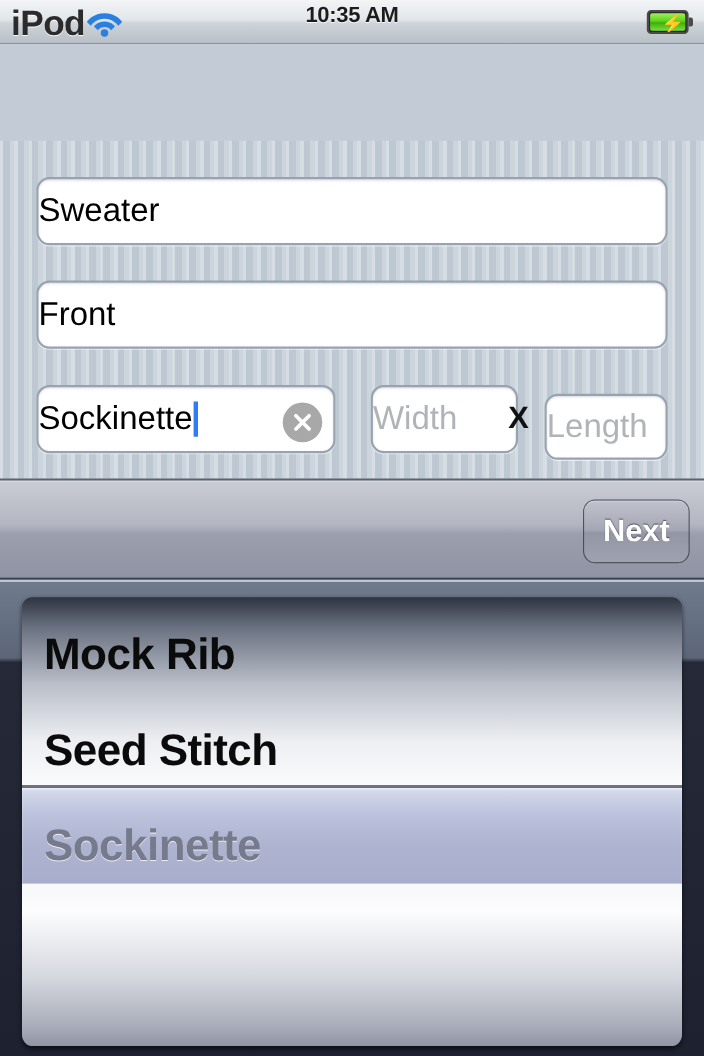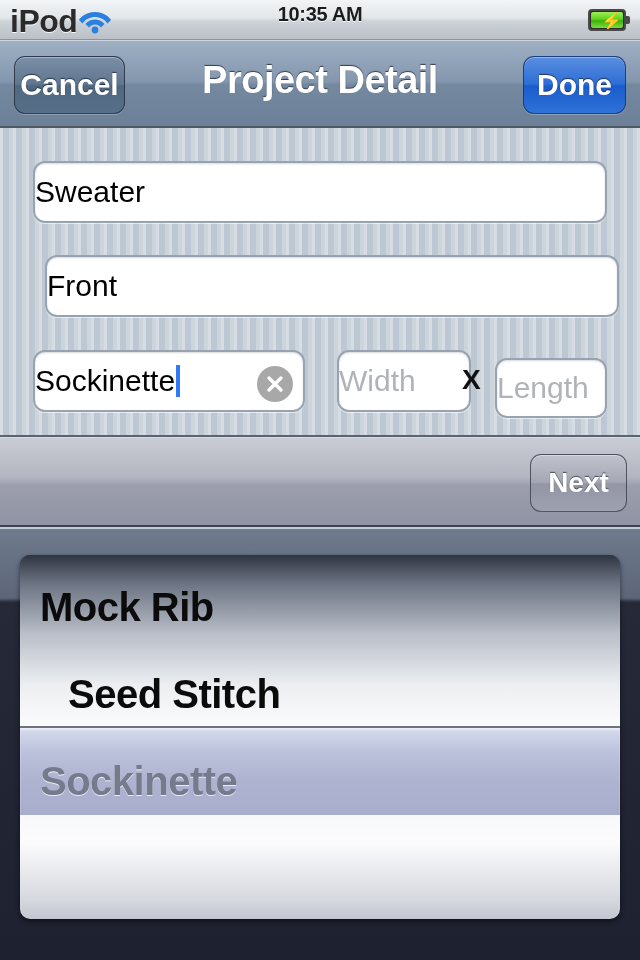--- a/index.html
+++ b/index.html
@@ -170,21 +170,21 @@
   }
   .tf-text {
     font-size: 30px;
     color: #000;
     white-space: nowrap;
     overflow: hidden;
   }
   .tf-text.placeholder { color: #b0b4b8; }
 
   #field-name   { left: 33px; top: 33px;  width: 574px; height: 62px; }
-  #field-piece  { left: 33px; top: 127px; width: 574px; height: 62px; margin-left: 12px; }
+  #field-piece  { left: 33px; top: 127px; width: 574px; height: 62px; }
   #field-stitch { left: 33px; top: 222px; width: 272px; height: 62px; }
   #field-width  { left: 337px; top: 222px; width: 134px; height: 62px; }
   #field-length { left: 495px; top: 230px; width: 112px; height: 60px; }
 
   .times-sep {
     position: absolute;
     left: 462px; top: 236px;
     font-size: 28px;
     font-weight: bold;
     color: #111;
@@ -240,22 +240,22 @@
   
   .picker {
     position: absolute;
     left: 0; top: 529px;
     width: 640px; height: 431px;
     background: linear-gradient(to bottom, #6f7a8d 0%, #5d6679 16%, #262a38 17%, #1d2130 100%);
     overflow: hidden;
   }
   .picker-wheel {
     position: absolute;
-    left: 20px; top: 26px;
-    width: 600px; height: 364px;
+    left: 20px; top: 14px;
+    width: 600px; height: 408px;
     border-radius: 10px;
     overflow: hidden;
     box-shadow: 0 2px 5px rgba(0,0,0,0.55), inset 0 0 0 1px rgba(0,0,0,0.55);
   }
   .wheel-upper {
     position: absolute;
     left: 0; top: 0;
     width: 600px; height: 171px;
     background: linear-gradient(to bottom, #2e3440 0%, #6a7180 16%, #b9bec8 46%, #eceef1 76%, #fbfbfc 100%);
   }
@@ -280,21 +280,21 @@
     width: 560px;
     height: 87px;
     display: flex;
     align-items: center;
     font-size: 40px;
     font-weight: bold;
     letter-spacing: -0.5px;
     cursor: pointer;
   }
   .picker-row.r0 { top: 9px;   color: #0b0b0b; }
-  .picker-row.r1 { top: 96px;  color: #0b0b0b; margin-left: 28px; }
+  .picker-row.r1 { top: 96px;  color: #0b0b0b; }
   .picker-row.r2 { top: 183px; color: #757b8d; text-shadow: 0 1px 0 rgba(255,255,255,0.75); }
   .picker-row.r3 { top: 270px; color: #0b0b0b; }
   .picker-row.r4 { top: 357px; color: #0b0b0b; }
 </style>
 </head>
 <body>
 
 <div id="screen">
 
   <div class="statusbar">
@@ -312,25 +312,20 @@
 
     <div class="sb-battery">
       <div class="batt-body">
         <div class="batt-fill"></div>
         <div class="batt-bolt">⚡</div>
       </div>
       <div class="batt-cap"></div>
     </div>
   </div>
 
-  <div class="navbar">
-    <div class="nav-btn cancel">Cancel</div>
-    <div class="nav-title">Project Detail</div>
-    <div class="nav-btn done">Done</div>
-  </div>
 
   <div class="form-area">
 
     <div class="tf" id="field-name">
       <span class="tf-text">Sweater</span>
     </div>
 
     <div class="tf" id="field-piece">
       <span class="tf-text">Front</span>
     </div>

